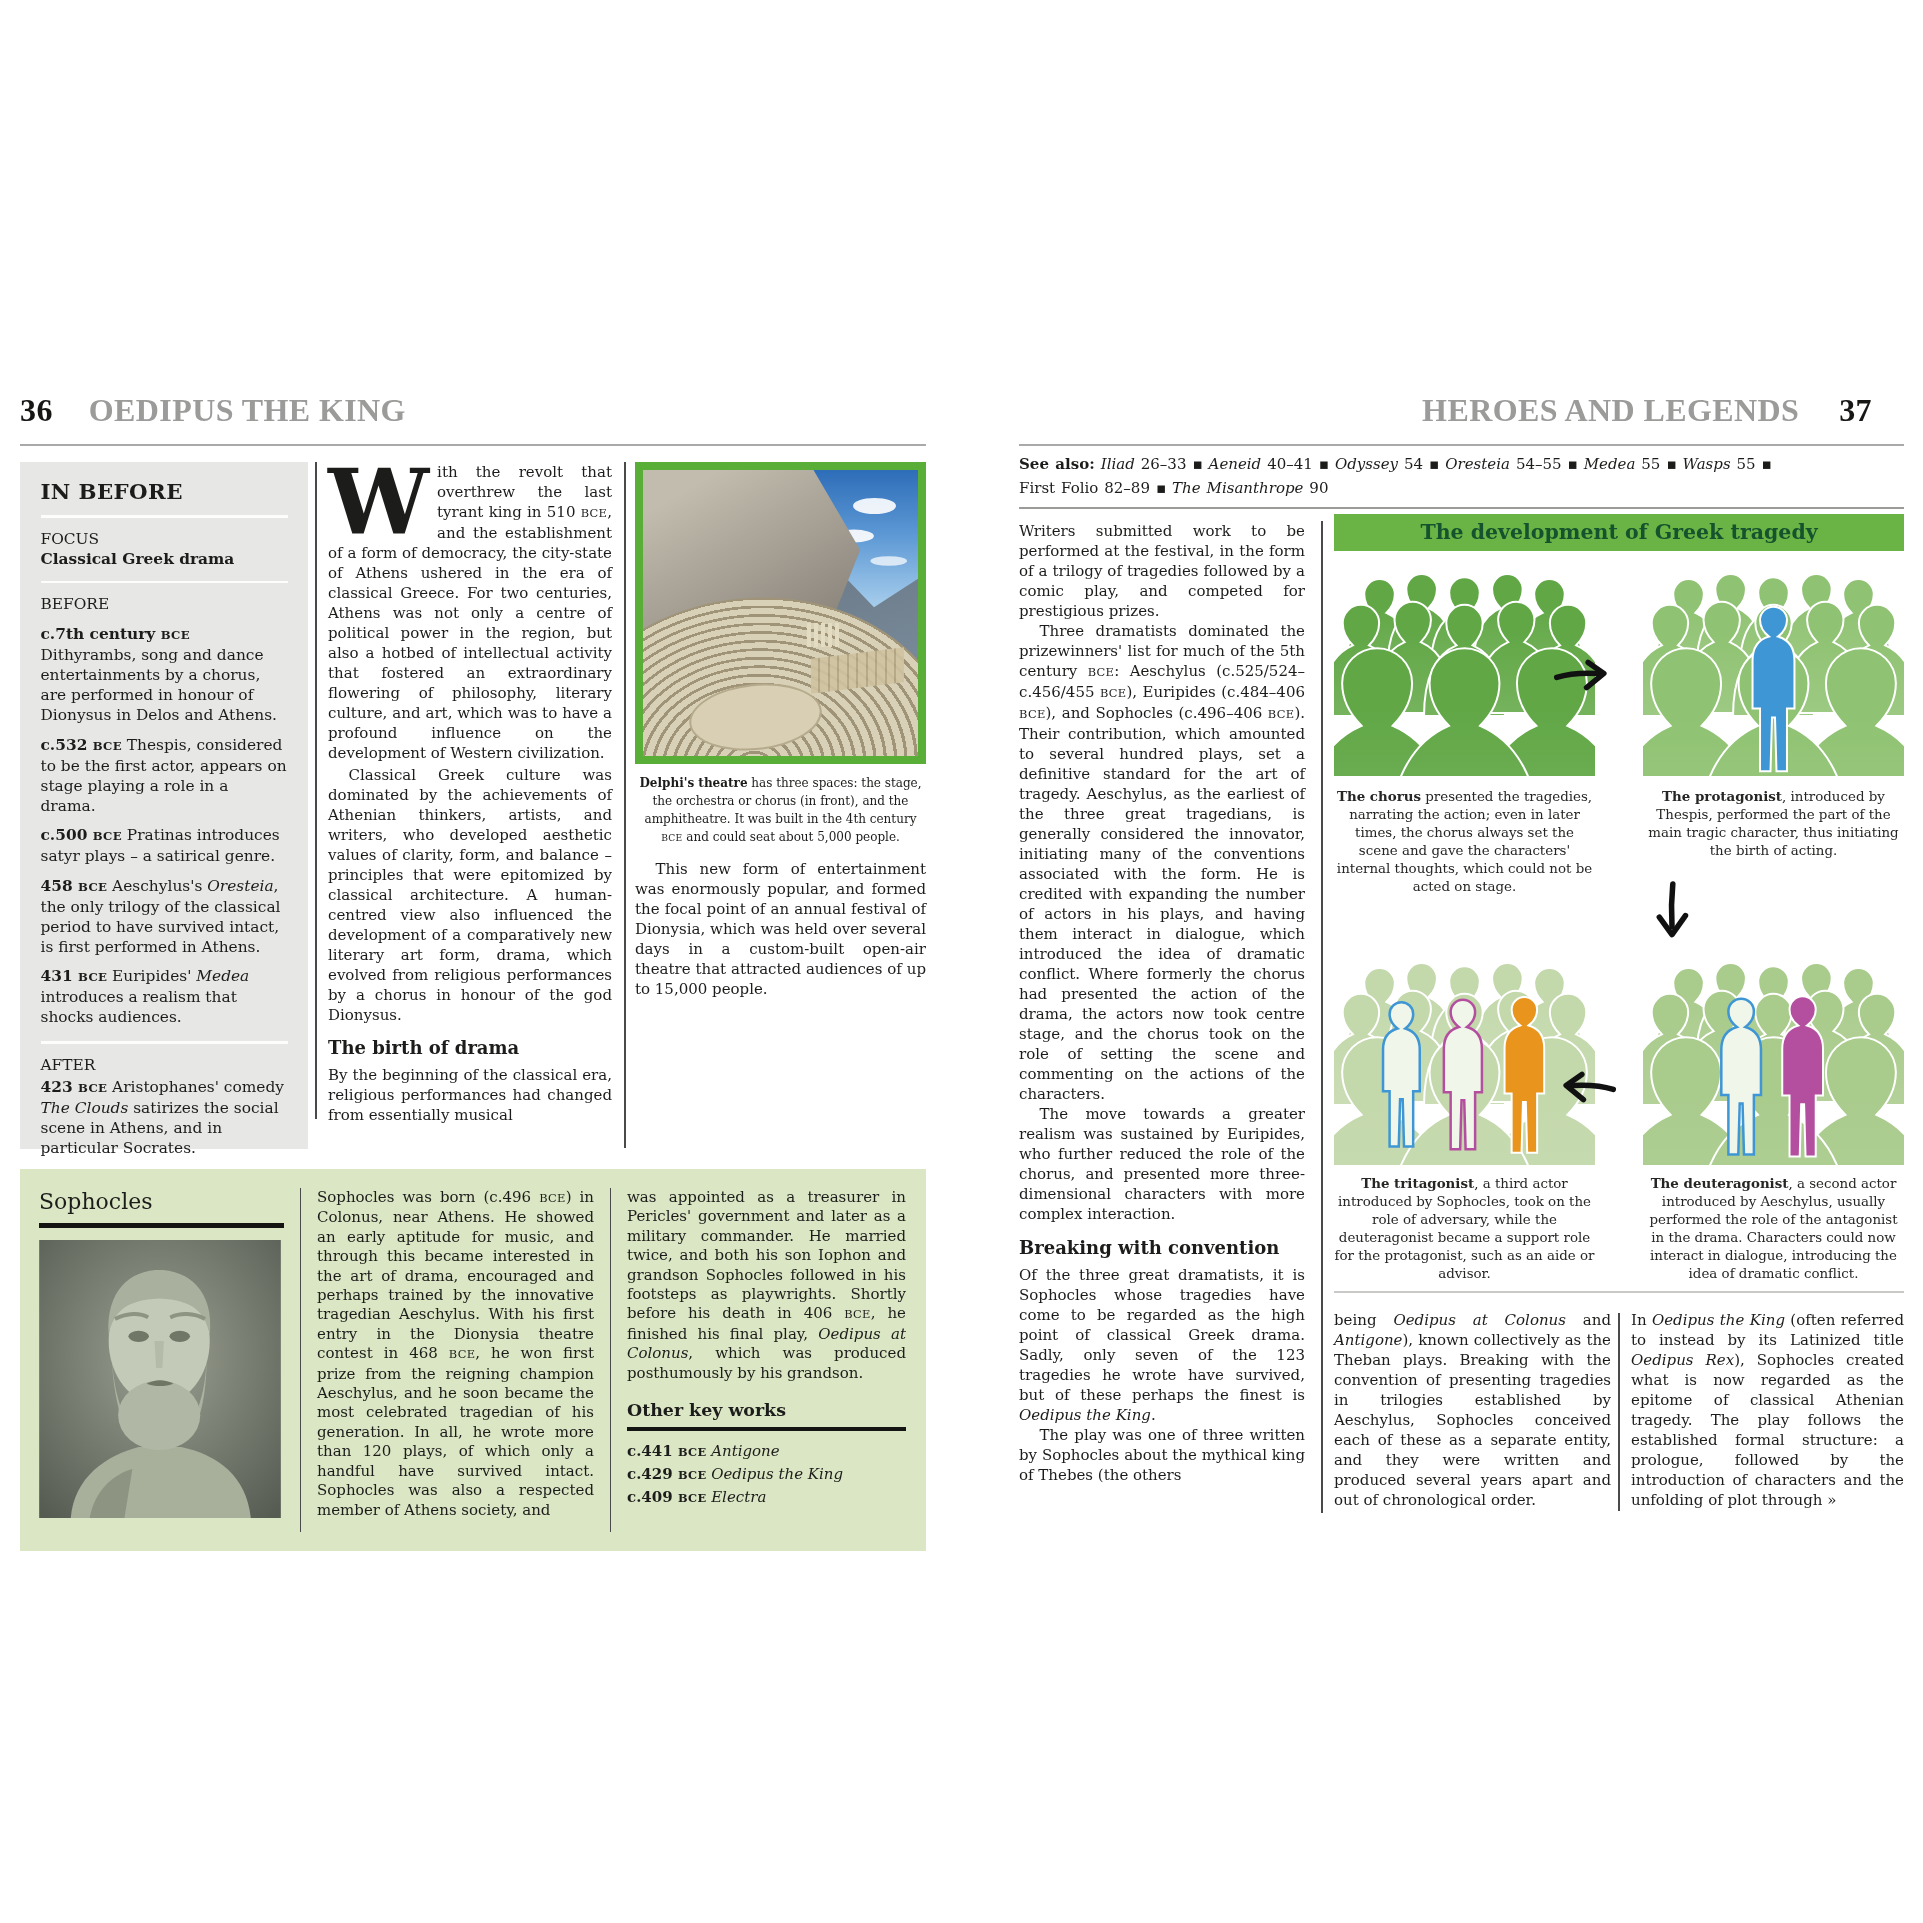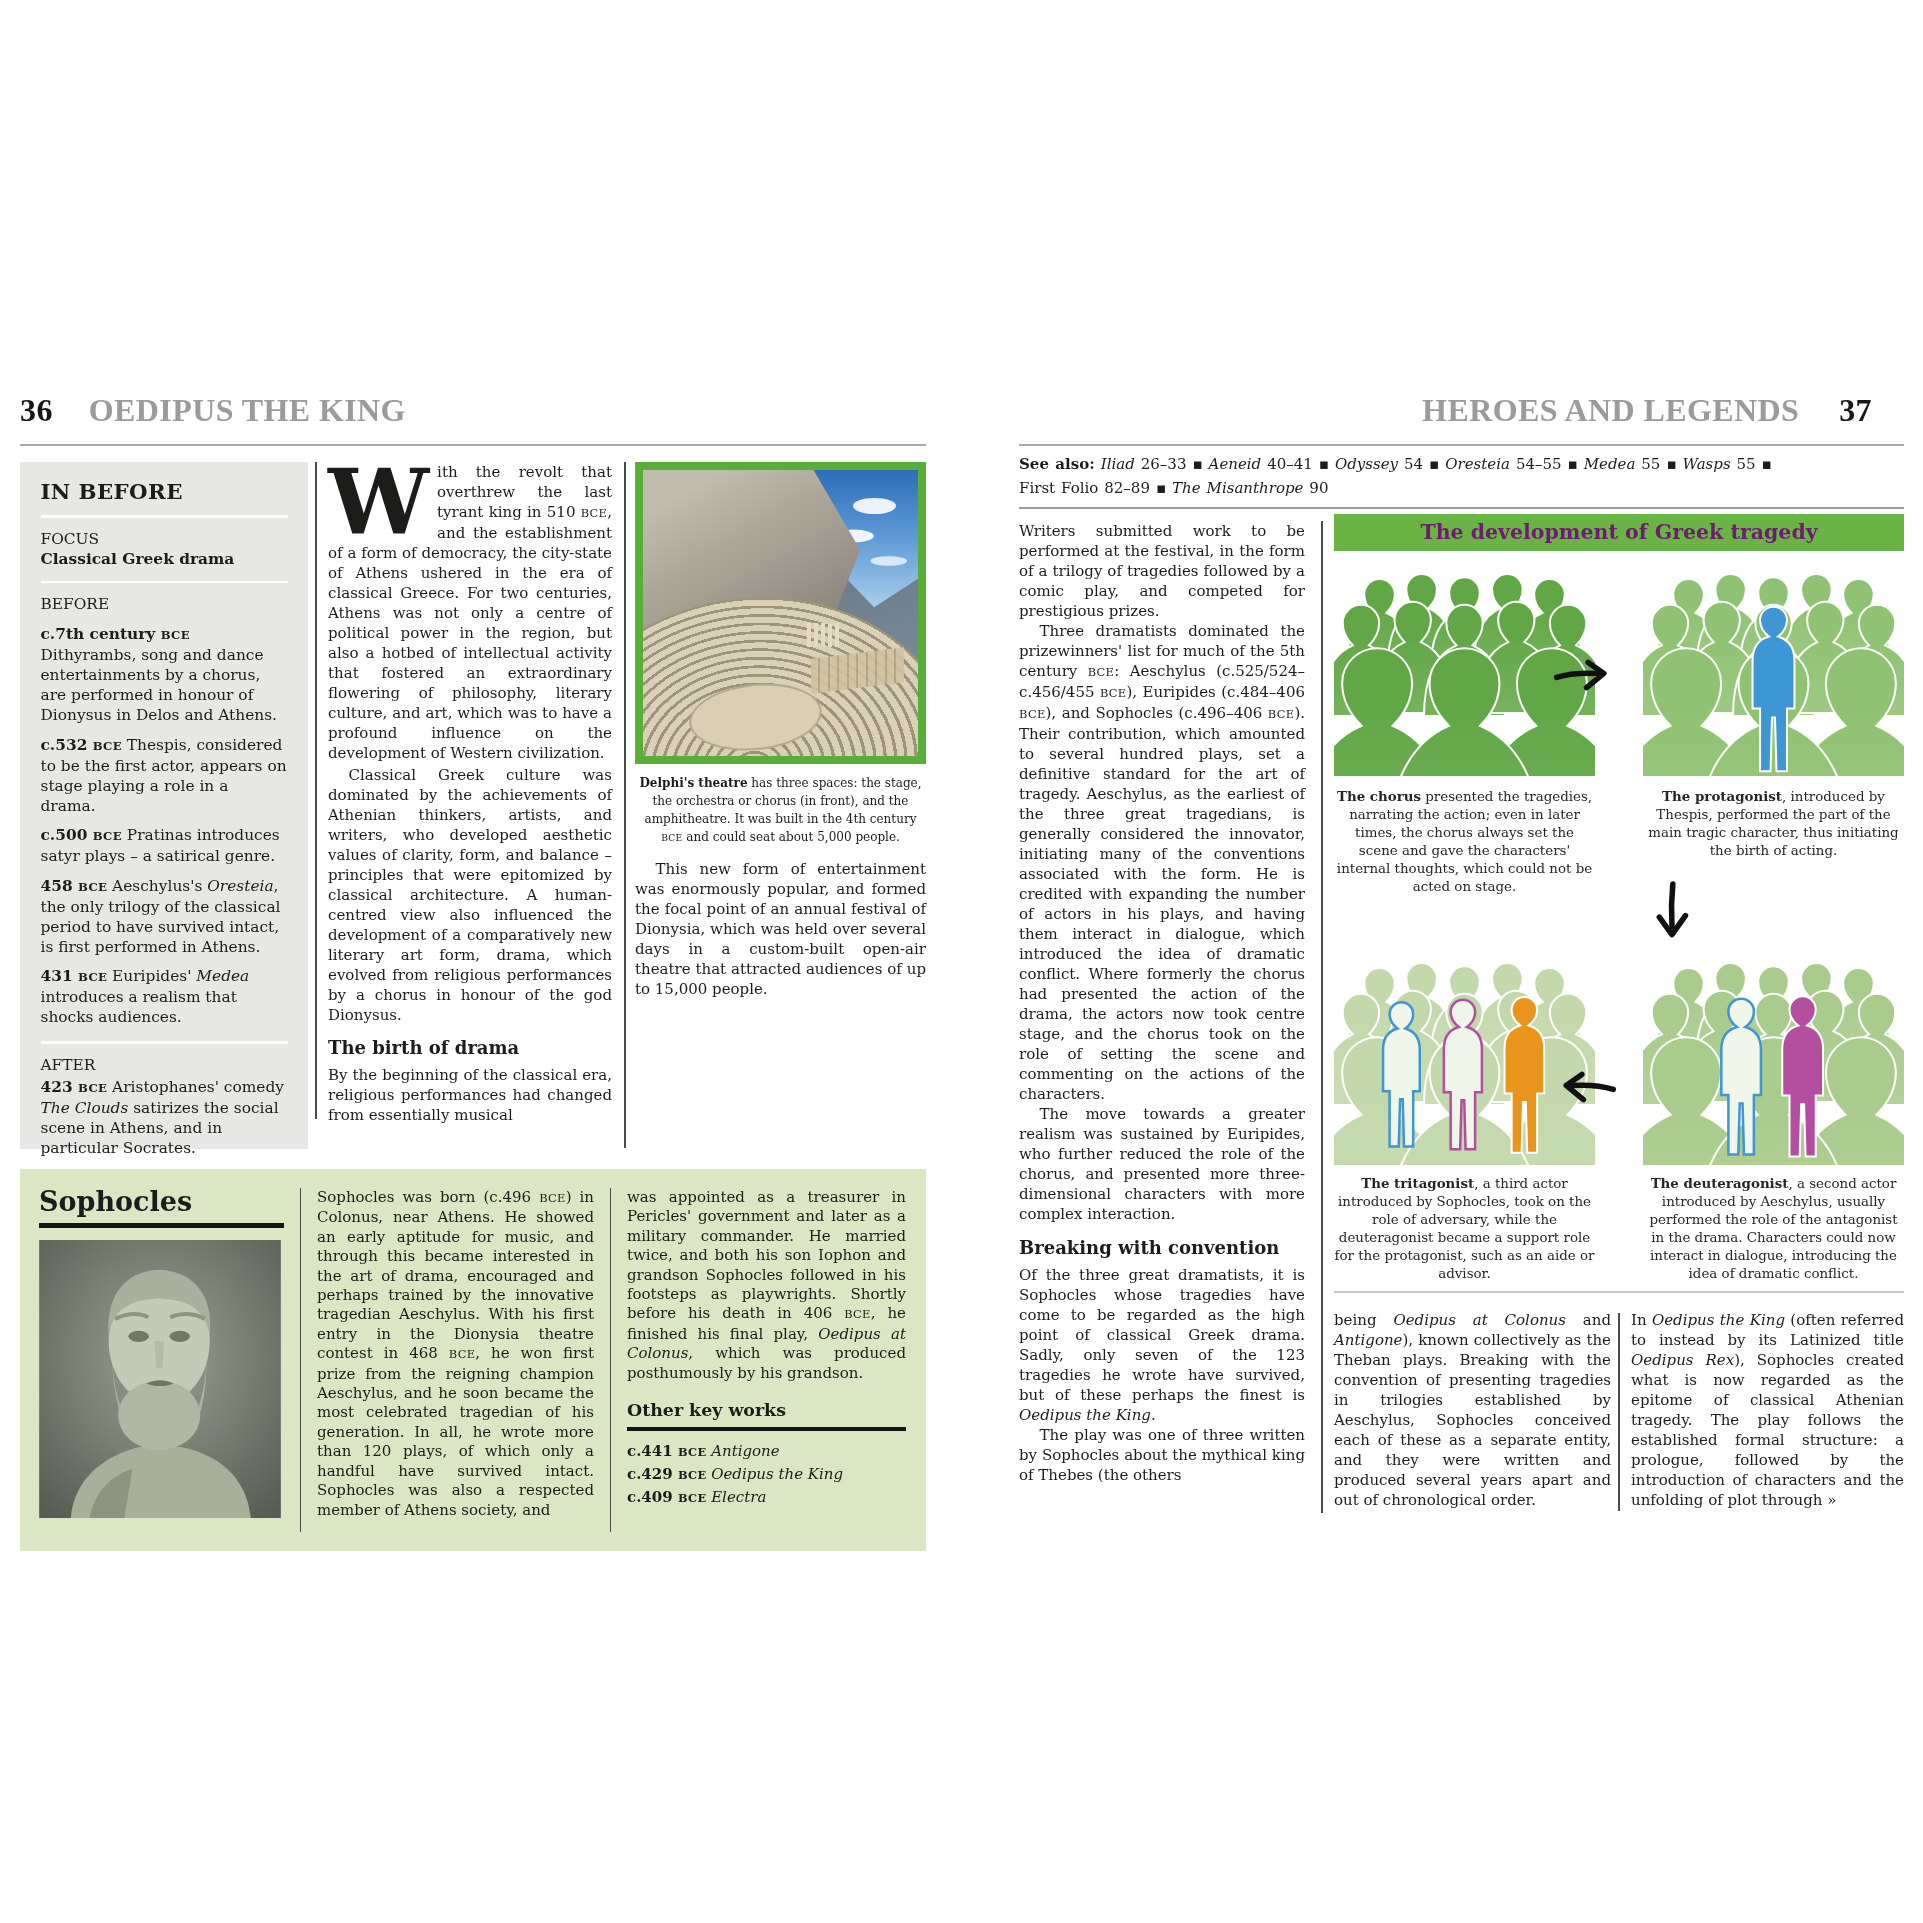--- a/index.html
+++ b/index.html
@@ -26,34 +26,34 @@
   .ctx-title{font-size:21.3px;font-weight:bold;letter-spacing:0.4px}
   .ctx-rule{height:2.4px;background:#fdfdfc;margin:11px 0}
   .ctx-label{font-size:15.4px;line-height:20.5px}
   .ctx-item{font-size:15.4px;line-height:20px;margin-top:9.5px;text-align:left}
   .ctx-focus{font-size:15.4px;font-weight:bold;line-height:20.5px}
   
   .photo-frame{border:8px solid #58ae36;background:#cfe3f2;overflow:hidden}
   .caption{font-size:12px;line-height:18px;text-align:center}
   
   .bio-box{background:#dbe6c4;padding:19px 19px;display:flex}
-  .bio-title{font-size:27px;font-weight:bold;line-height:27px}
+  .bio-title{font-size:22px;font-weight:normal;line-height:27px}
   .bio-rule{height:4.7px;background:#141412;margin:8px 0 12.6px}
   .bio-text{font-size:15px;line-height:19.4px;text-align:justify}
   .bio-col{padding:0 16px}
   .bio-col1{padding-left:0;width:261px}
   .bio-col2{width:310px;border-left:1.6px solid #4a4a48}
   .bio-col3{width:296px;border-left:1.6px solid #4a4a48;padding-right:0}
   .okw-title{font-size:17.4px;font-weight:bold;margin-top:17.4px}
   .okw-rule{height:4px;background:#141412;margin:6.3px 0 9.5px}
   .works{font-size:15px;line-height:22px}
   
   .seealso{font-size:15px;line-height:24px;word-spacing:1.2px}
   
-  .dg-titlebar{background:#6ab345;color:#701a75;font-size:20.5px;font-weight:bold;text-align:center;line-height:37px;height:37px}
+  .dg-titlebar{background:#6ab345;color:#14532d;font-size:20.5px;font-weight:bold;text-align:center;line-height:37px;height:37px}
   .dg-caption{font-size:13.4px;line-height:18px;text-align:center;color:#262624}
   .dg-rule{background:#c9c9c7;height:1.6px}
   .crowd{display:block}
 </style>
 </head>
 <body>
 
 <svg width="0" height="0" style="position:absolute" aria-hidden="true">
   <defs>
     <path id="bust" vector-effect="non-scaling-stroke" d="M-20,40 C-20,16 -11,8 -4,5 C-8,1 -9,-3 -9,-6 A9,9 0 1 1 9,-6 C9,-3 8,1 4,5 C11,8 20,16 20,40 Z"></path>

